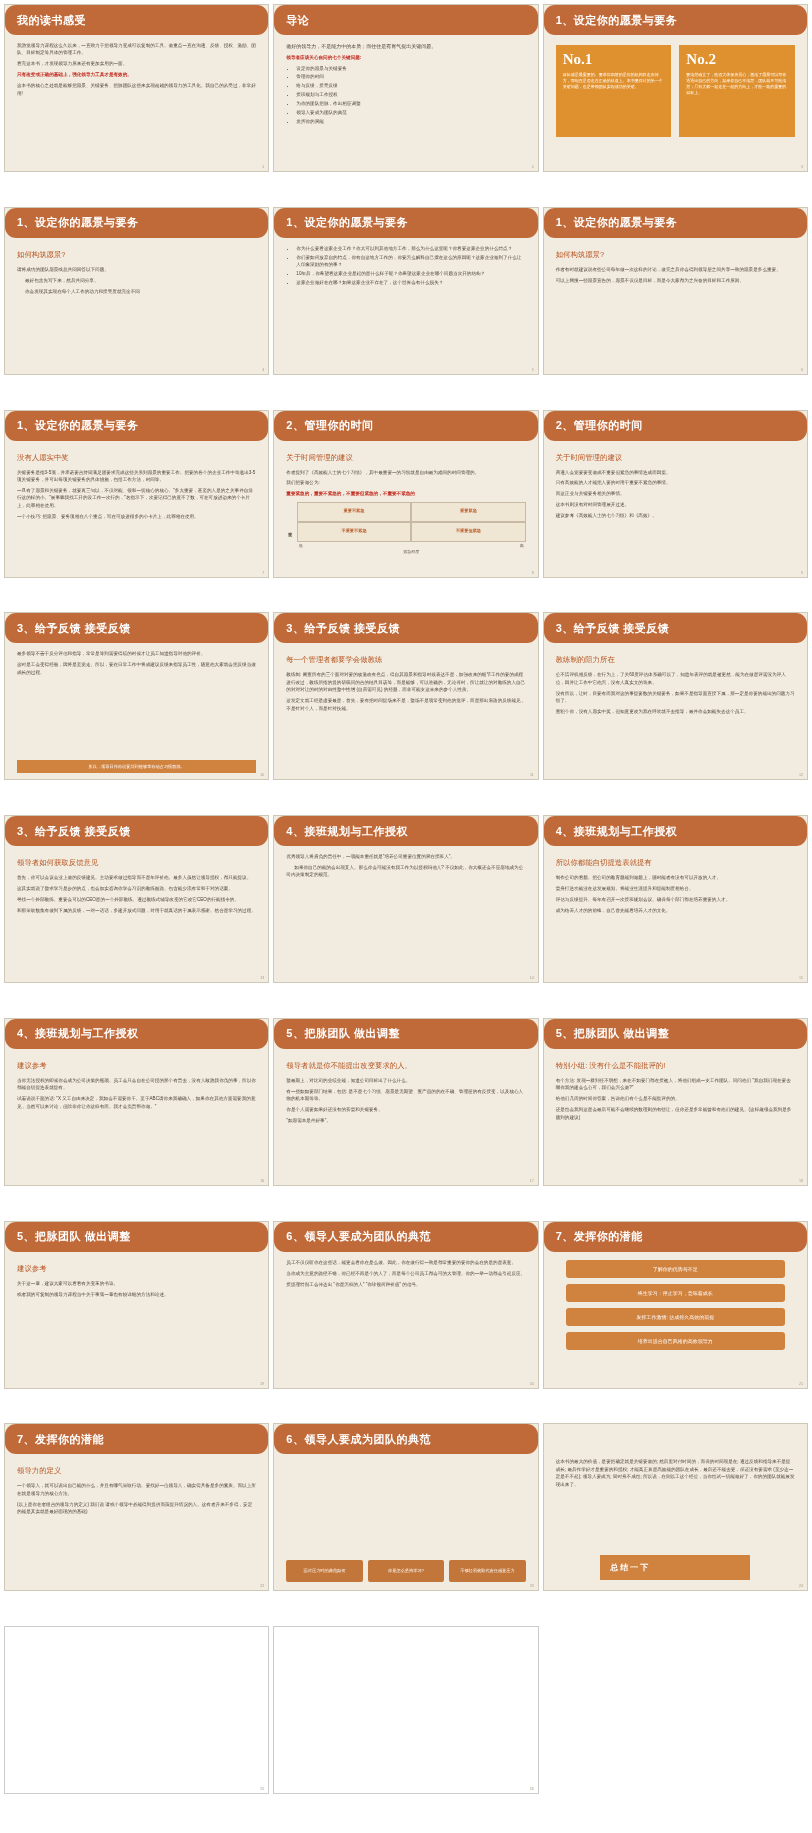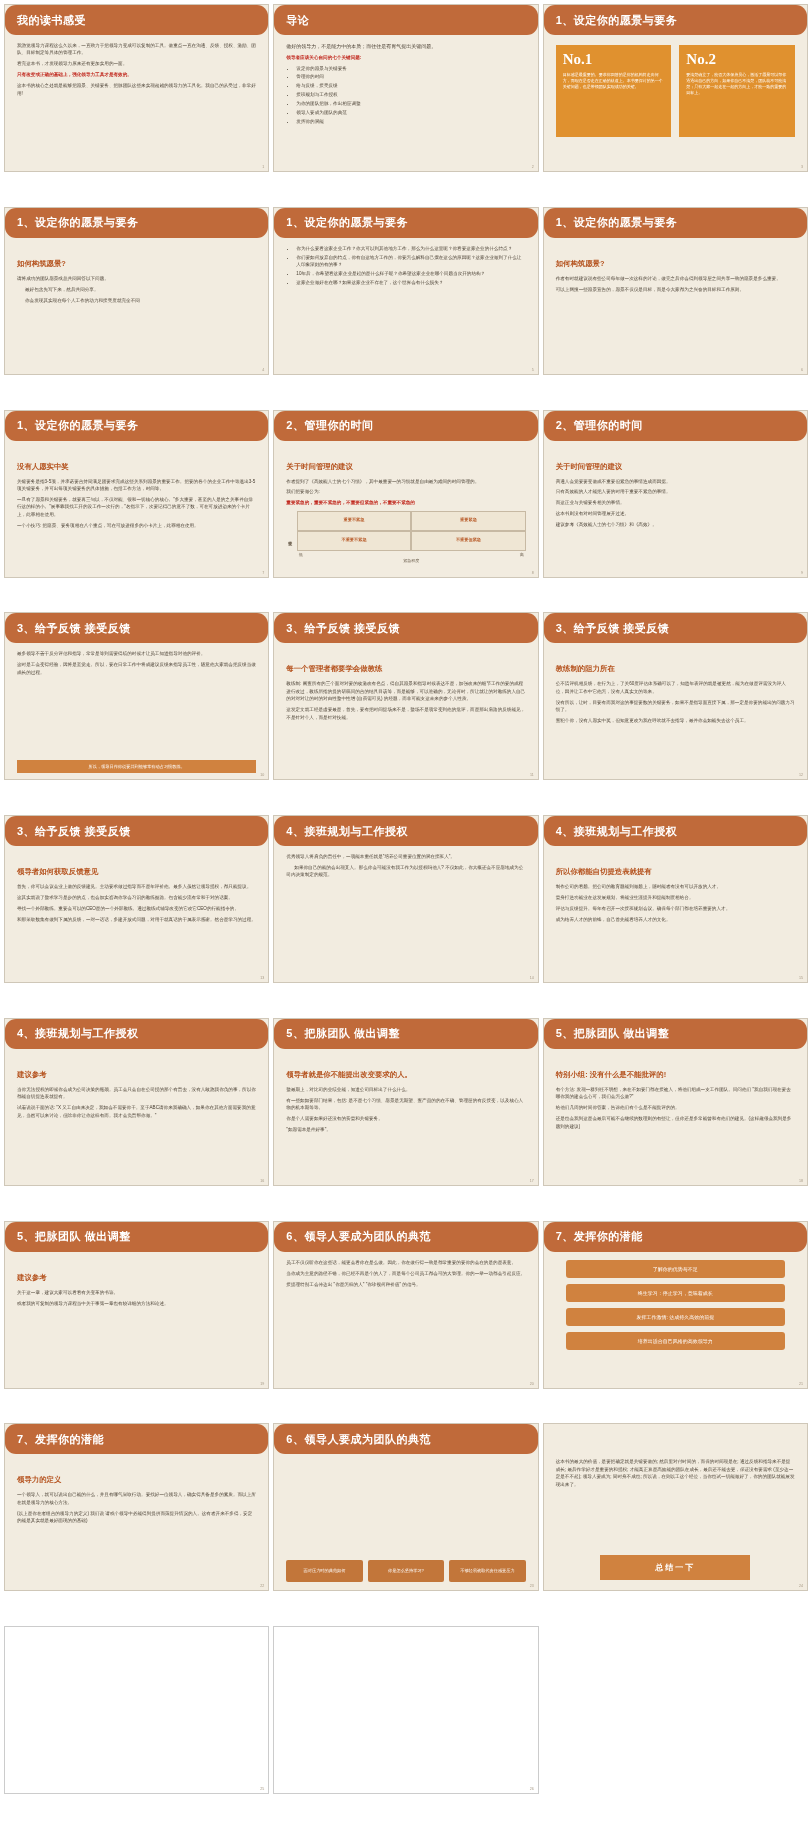--- a/index.html
+++ b/index.html
@@ -43,23 +43,23 @@
   .body {
     flex: 1 1 auto;
     padding: 7px 12px 6px 12px;
     color: #4a4034;
     font-size: 4.6px;
     line-height: 1.62;
     overflow: hidden;
   }
   .h2 {
     color: #b5531f;
-    font-weight: bold;
+    font-weight: normal;
     font-size: 7.4px;
-    margin: 13px 0 5px 0;
+    margin: 4px 0 5px 0;
   }
   .p { margin: 0 0 3.5px 0; }
   .p.ind { text-indent: 8px; }
   .red { color: #c0261c; font-weight: bold; }
   .ul { margin: 0; padding-left: 10px; }
   .ul li { margin-bottom: 1.5px; }
   .lead { font-size: 5px; }
   
   .cards { display: flex; gap: 8px; padding: 10px 12px; font-family: Liberation Serif, serif; }
   .card {
@@ -109,21 +109,21 @@
     font-size: 4.2px;
     padding: 4px 6px;
     text-align: center;
   }
   .bigbtn {
     margin: 8px auto 10px auto;
     background: #d0823f;
     color: #ffffff;
     font-size: 8px;
     font-weight: bold;
-    text-align: center;
+    text-align: left;
     padding: 7px 10px;
     width: 150px;
     letter-spacing: 2px;
   }
   .slidenum {
     position: absolute;
     right: 4px; bottom: 2px;
     font-size: 3.6px;
     color: #a59884;
   }

